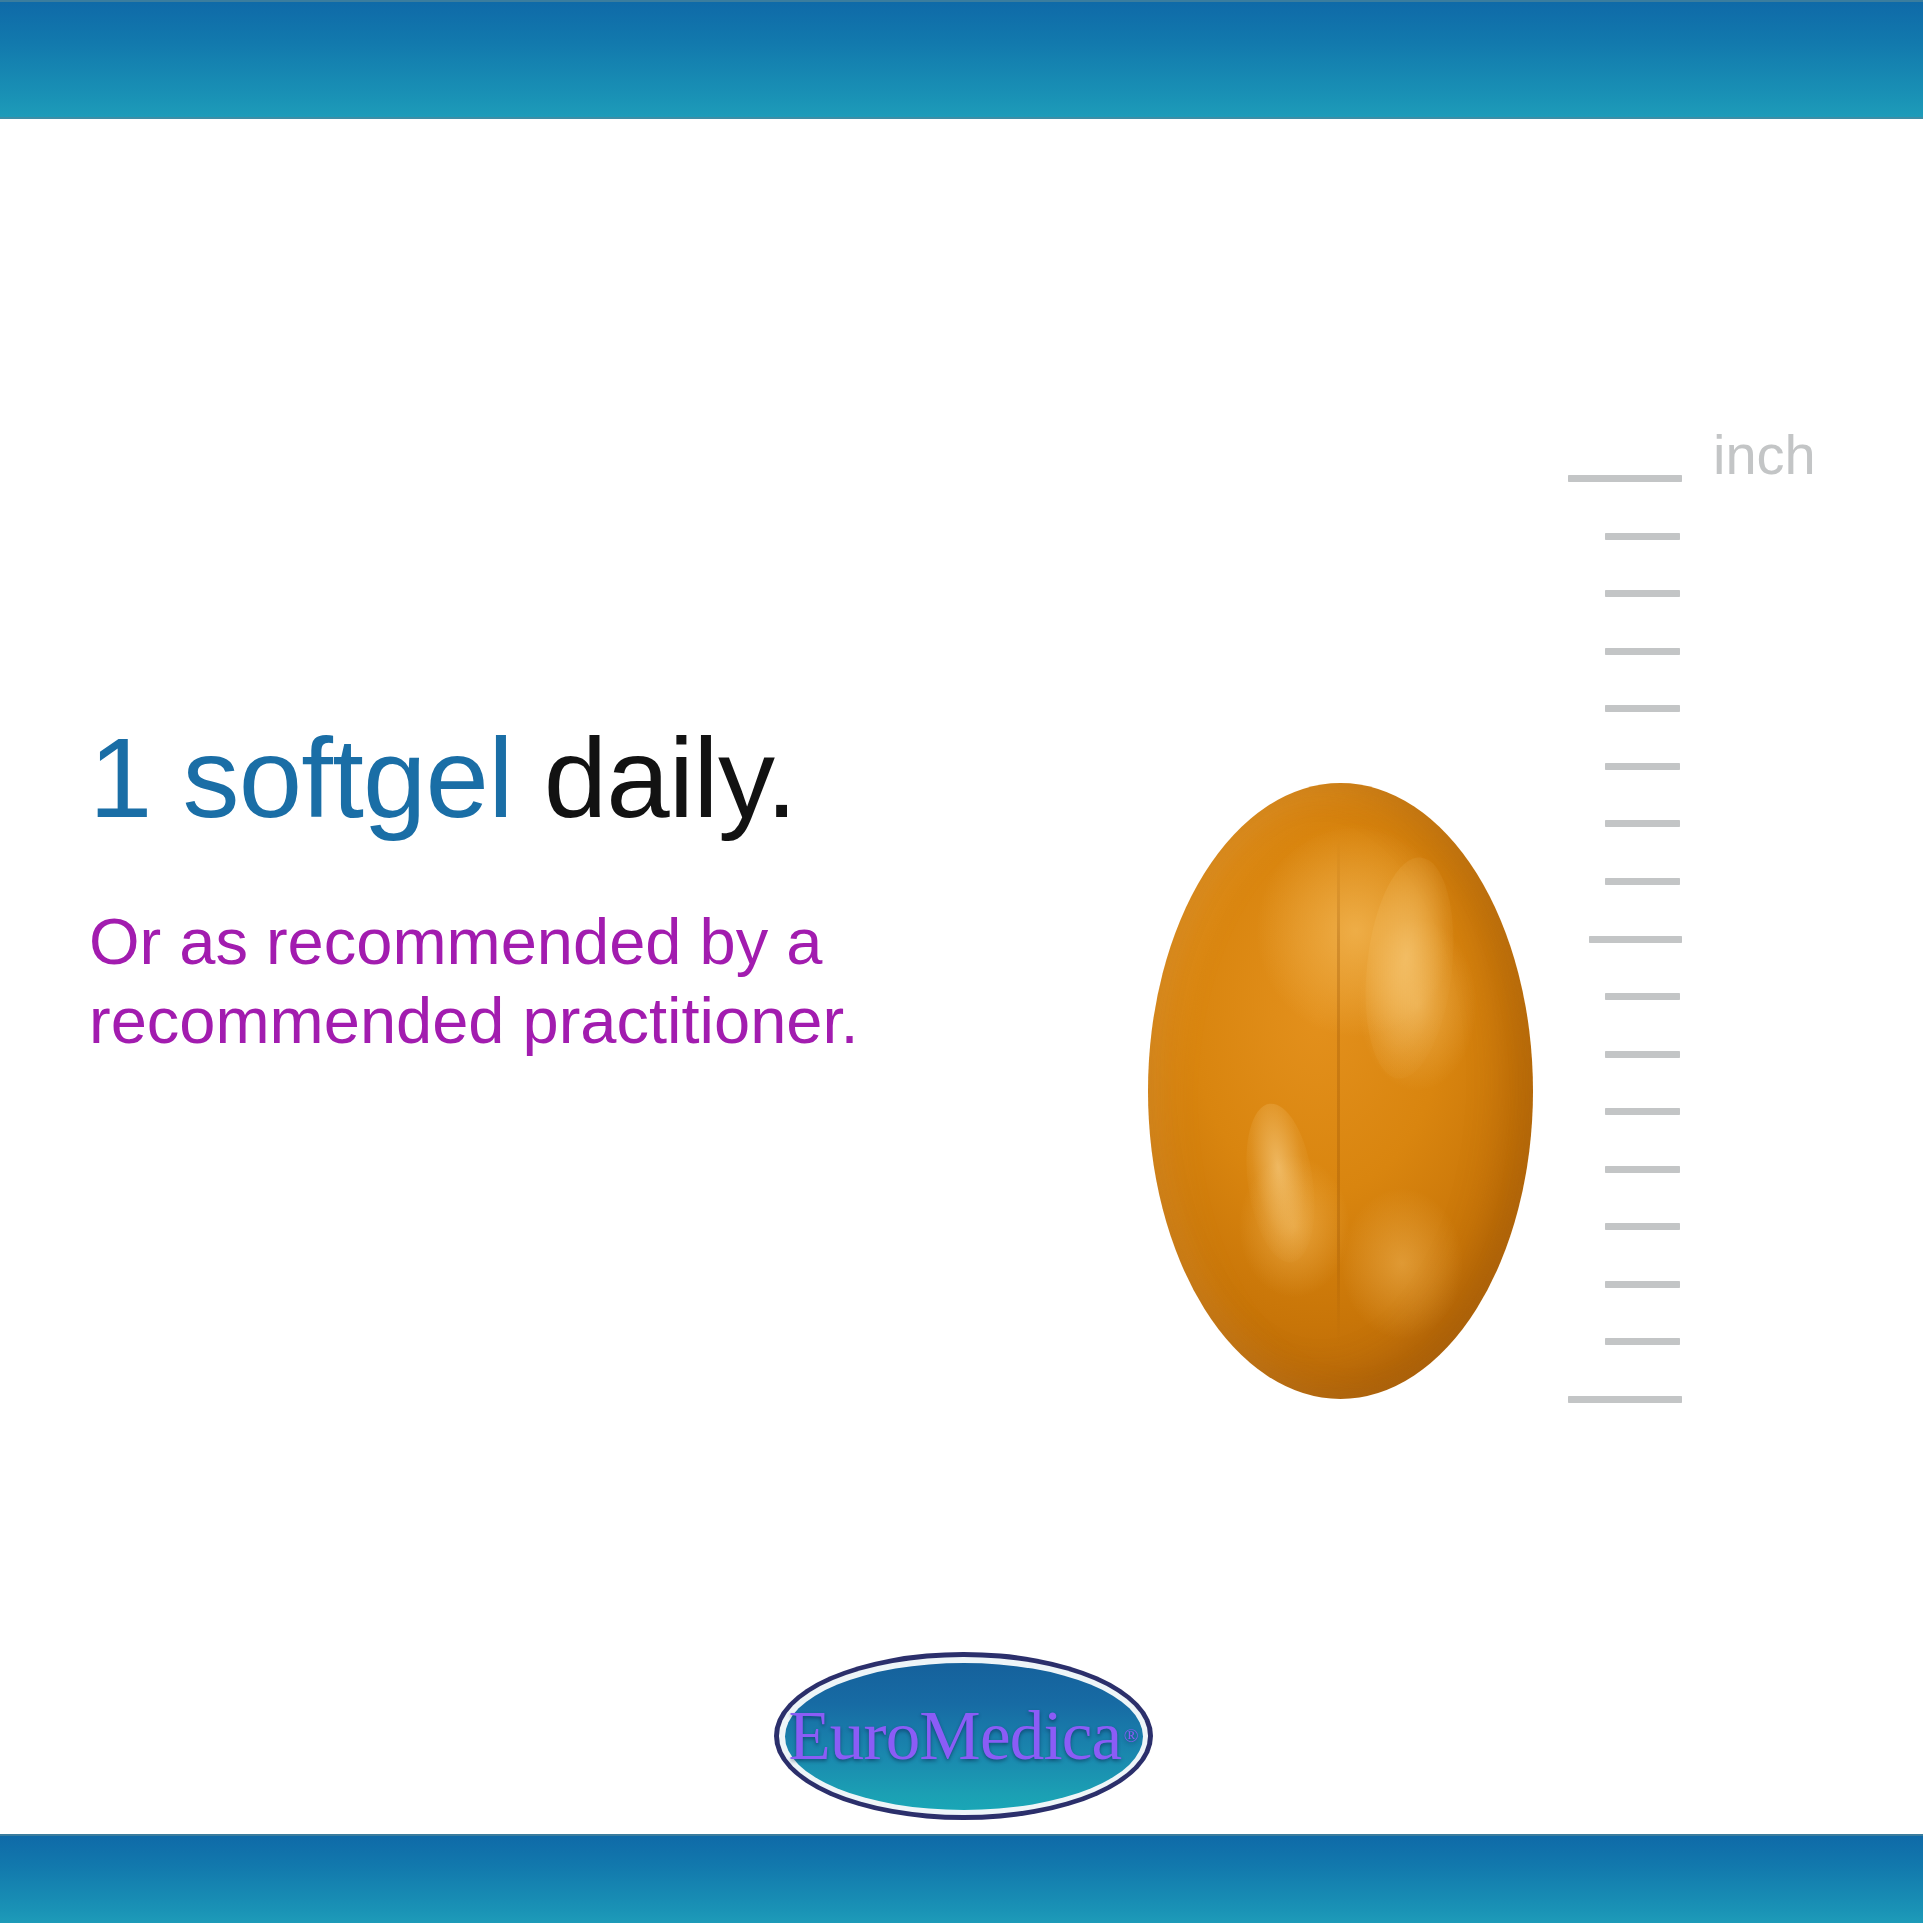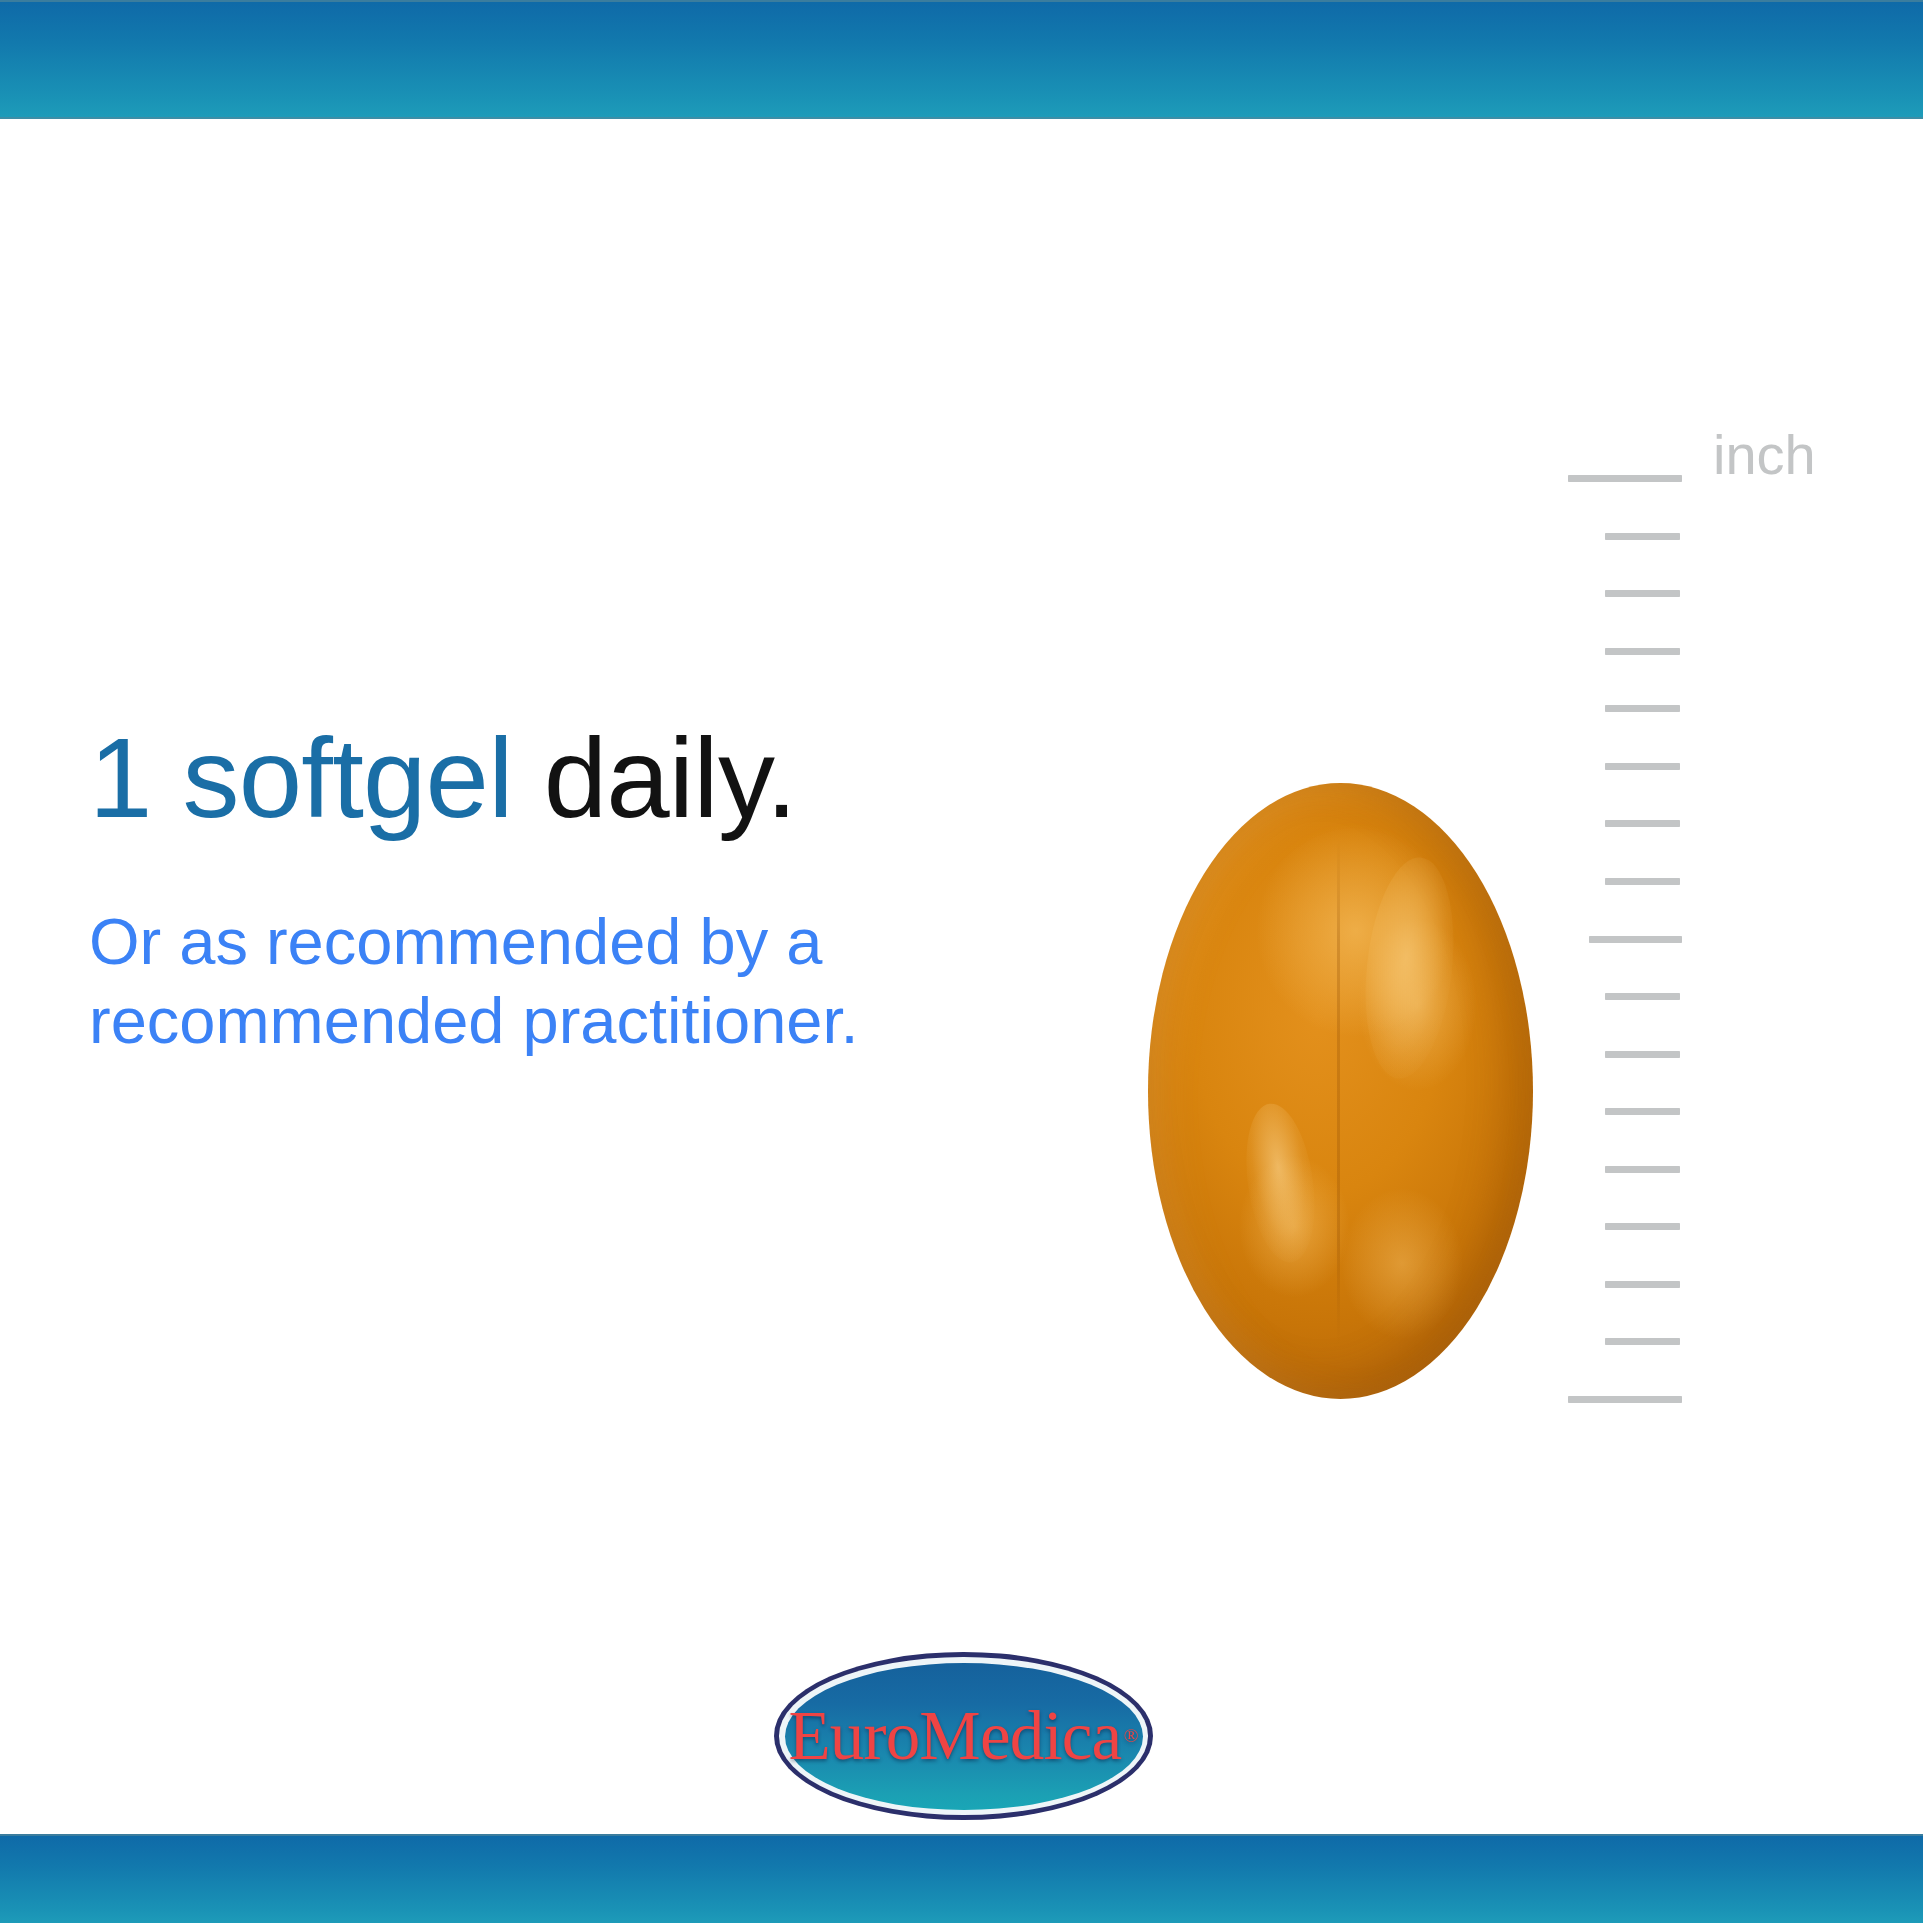--- a/index.html
+++ b/index.html
@@ -55,21 +55,21 @@
 
   
   .subtitle {
     position: absolute;
     left: 89px;
     top: 902px;
     width: 812px;
     font-family: "Liberation Sans", sans-serif;
     font-size: 65px;
     line-height: 1.22;
-    color: #3b82f6;
+    color: #a21caf;
     font-weight: 400;
   }
   .subtitle .line { display: block; }
 
   
   .capsule-wrap {
     position: absolute;
     left: 1148px;
     top: 783px;
     width: 385px;
@@ -174,21 +174,21 @@
     background: linear-gradient(to bottom, #15619c 0%, #176ba4 28%, #1a87ae 62%, #1ba0b4 90%, #1aa6b6 100%);
   }
   .logo .wordmark {
     position: absolute;
     inset: 10.5px;
     display: flex;
     align-items: center;
     justify-content: center;
     font-family: "Liberation Serif", "DejaVu Serif", serif;
     font-size: 69px;
-    color: #ef4444;
+    color: #8b5cf6;
     letter-spacing: -0.8px;
     text-shadow: 0 1.5px 3.8px rgba(0,20,50,0.45);
     white-space: nowrap;
   }
   .logo .reg {
     font-size: 19.5px;
     vertical-align: 25.6px;
     margin-left: 2.3px;
     letter-spacing: 0;
   }

